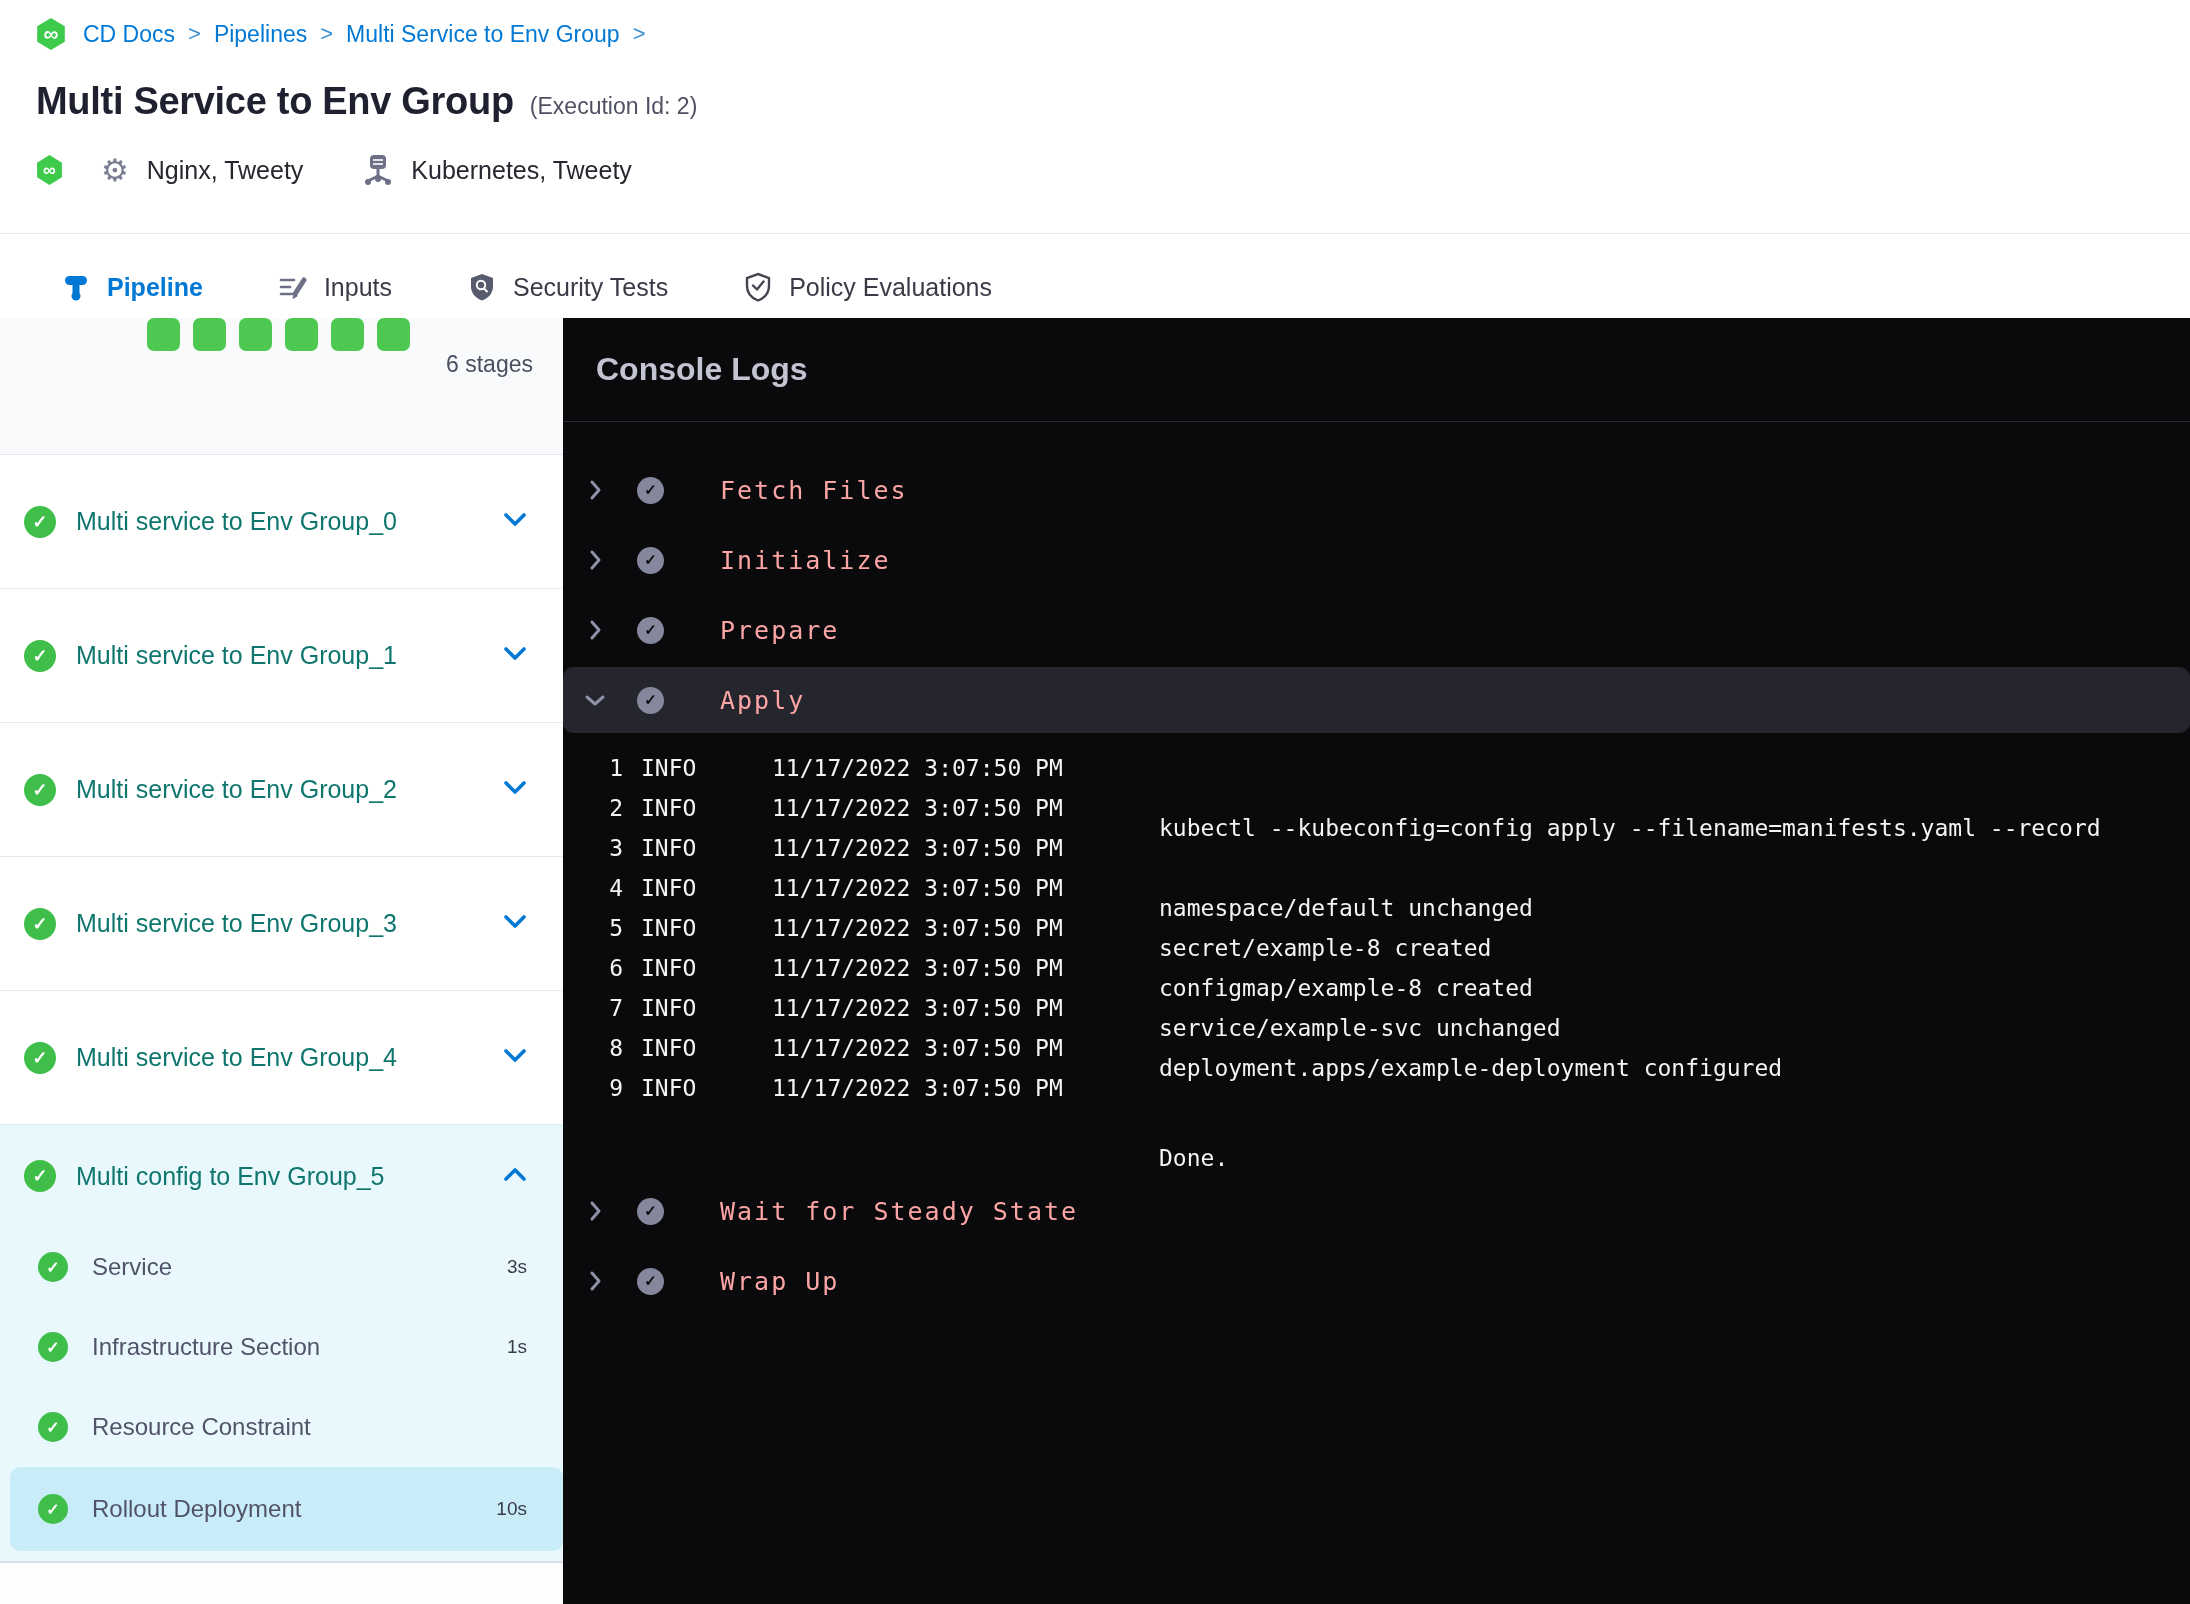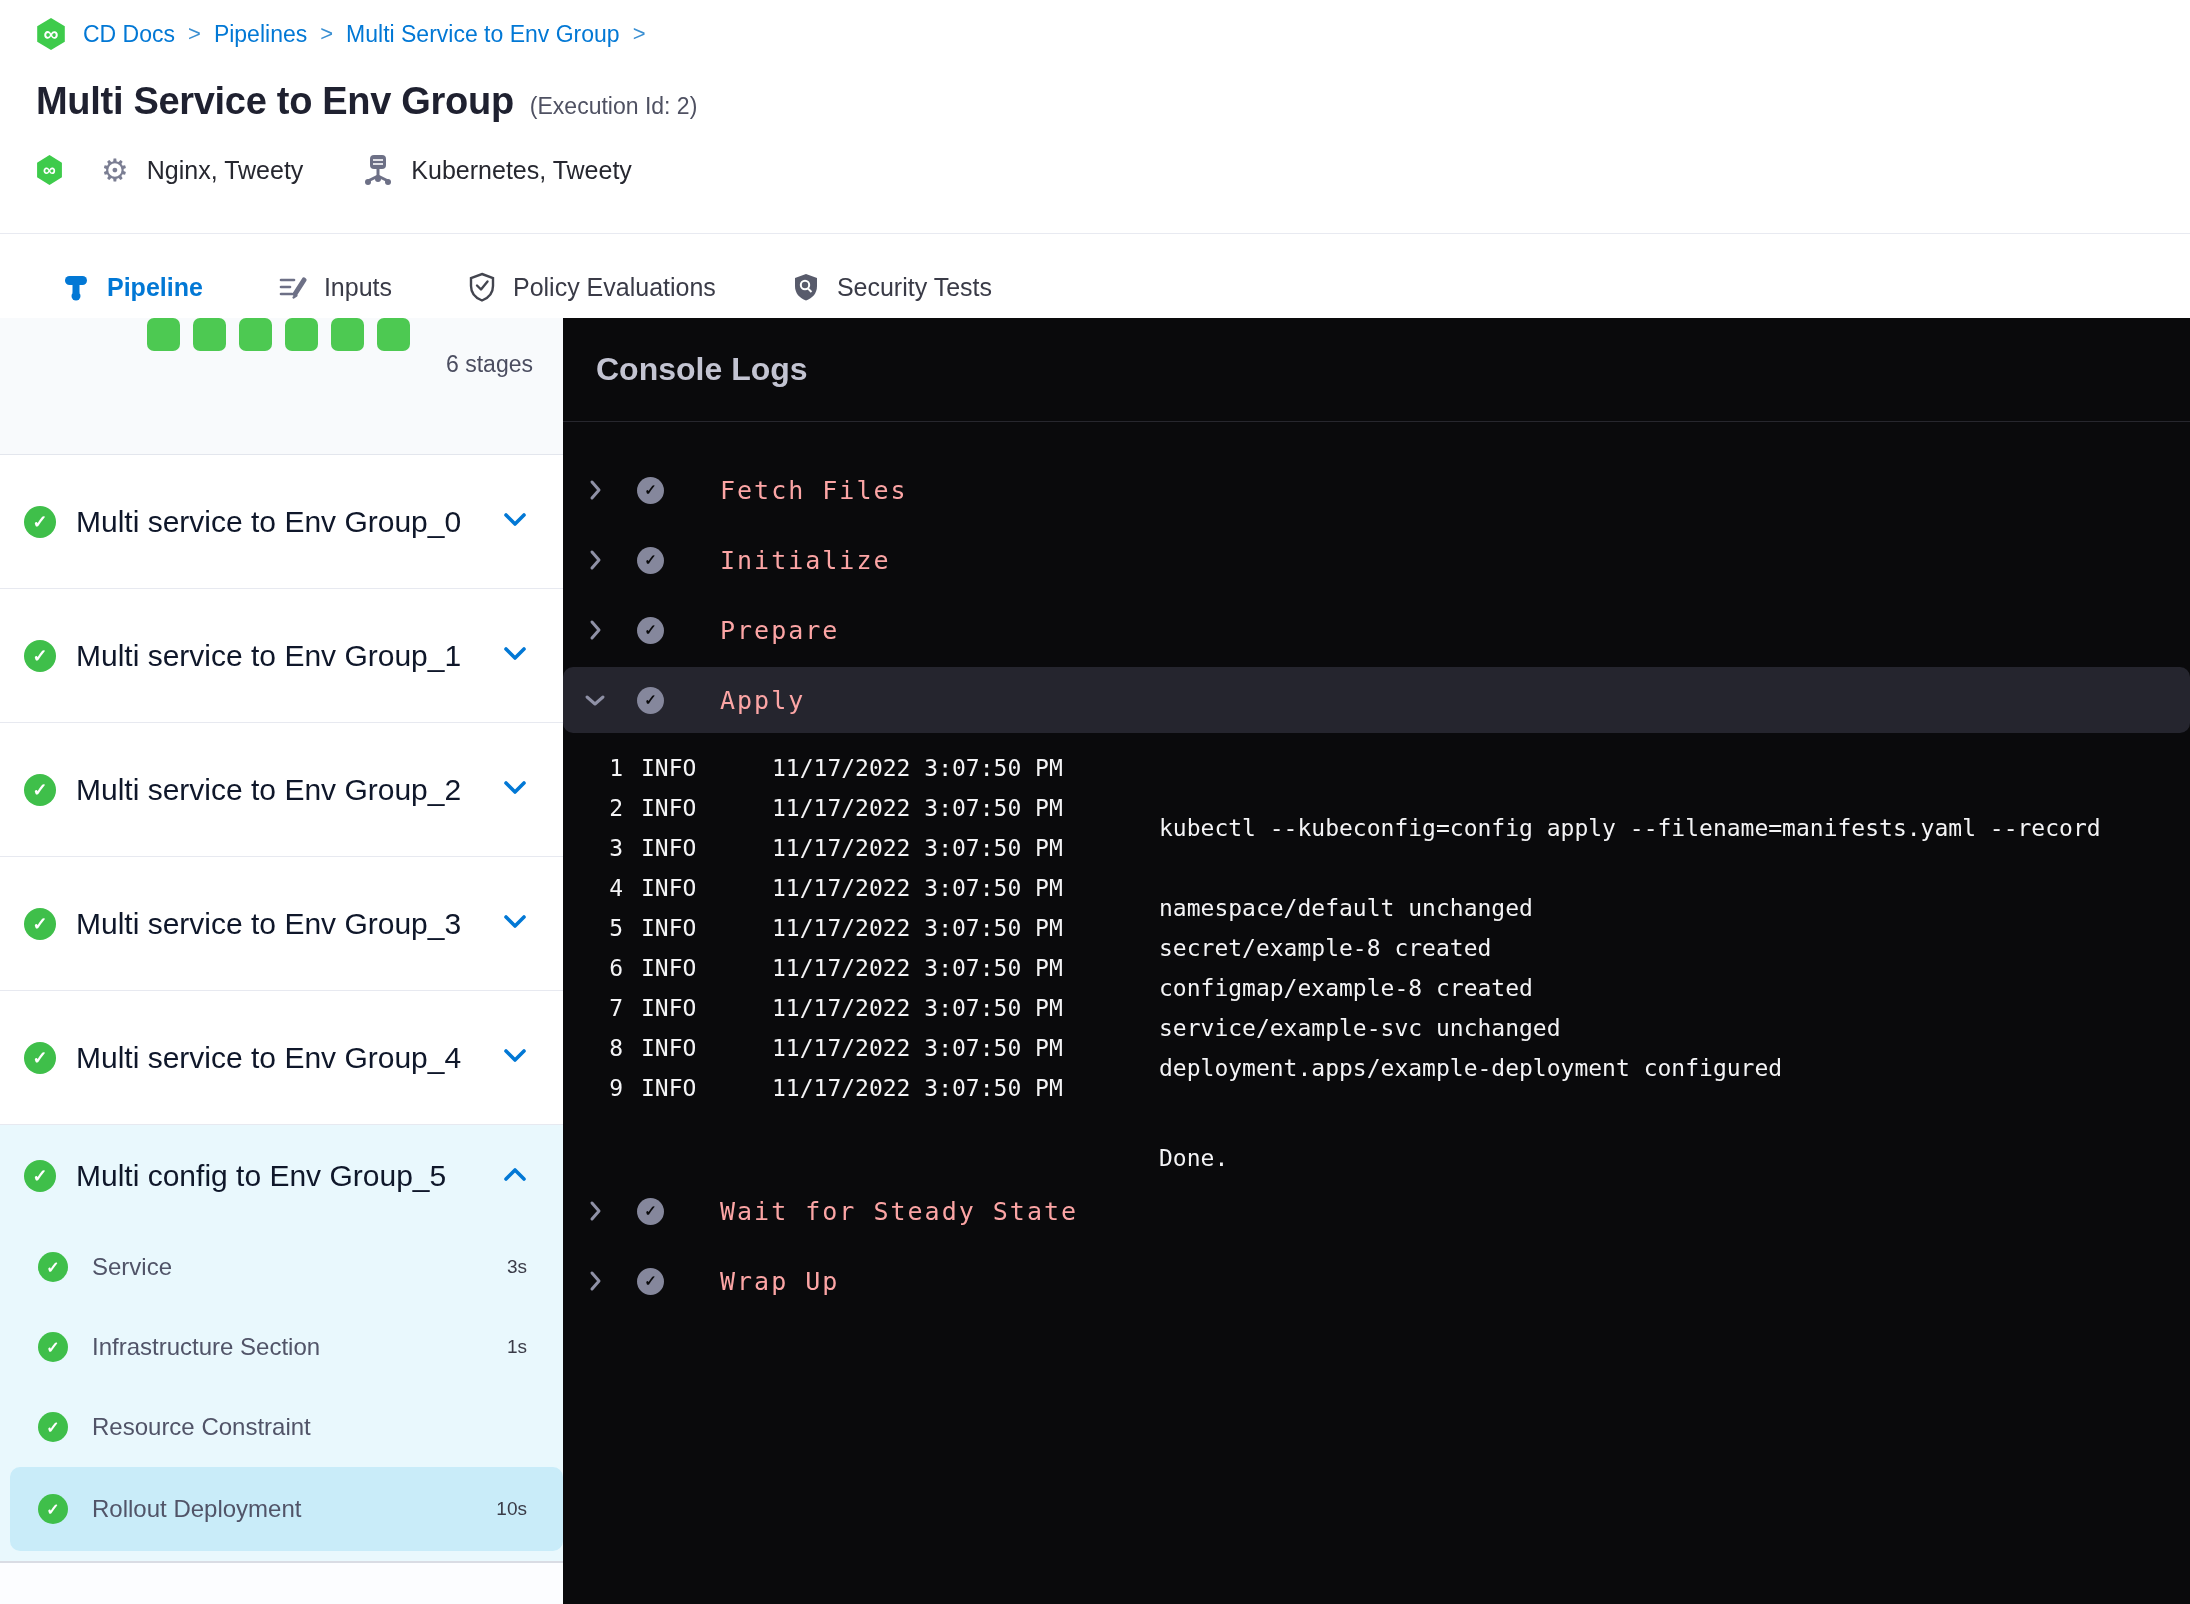--- a/index.html
+++ b/index.html
@@ -64,21 +64,21 @@
 
   .stage-row {
     height:134px; border-bottom:1px solid #e7e9f0; background:#fff;
     display:flex; align-items:center; padding:0 36px 0 24px; cursor:pointer;
   }
   .check-circle {
     flex:0 0 auto; width:32px; height:32px; border-radius:50%; background:#3fbf4a;
     color:#fff; display:flex; align-items:center; justify-content:center;
     font-size:18px; font-weight:bold;
   }
-  .stage-label { margin-left:20px; font-size:30px; color:#0f172a; flex:1; }
+  .stage-label { margin-left:20px; font-size:25px; color:#0f766e; flex:1; }
   .chev { flex:0 0 auto; color:#0278d5; }
 
   .stage-expanded { background:#e9f8fd; padding-bottom:10px; }
   .stage-expanded .stage-header {
     height:102px; display:flex; align-items:center; padding:0 36px 0 24px; cursor:pointer;
   }
   .substep {
     height:80px; display:flex; align-items:center; padding:0 36px 0 38px; cursor:pointer;
   }
   .substep .check-circle { width:30px; height:30px; font-size:16px; }
@@ -178,36 +178,36 @@
           <line x1="2" y1="14" x2="11" y2="14"></line>
           <line x1="2" y1="21" x2="13" y2="21"></line>
           <path d="M16 21 L25 7" stroke-width="5" stroke="#6d7086"></path>
           <path d="M14.5 24.5 L17.5 22.5" stroke-width="2.2"></path>
         </svg>
       </span>
       <span>Inputs</span>
     </div>
     <div class="tab">
       <span>
-        <svg class="icon-svg" width="28" height="30" viewBox="0 0 28 30" fill="none" stroke="#43454f" stroke-width="2.4">
-          <path d="M14 2 L25 6 V14 C25 21.5 20.5 26 14 28.5 C7.5 26 3 21.5 3 14 V6 Z"></path>
-          <polyline points="9,13.5 13,17.5 19.5,9.5" stroke-linecap="round" stroke-linejoin="round"></polyline>
-        </svg>
-      </span>
-      <span>Policy Evaluations</span>
-    </div>
-    <div class="tab">
-      <span>
         <svg class="icon-svg" width="28" height="30" viewBox="0 0 28 30">
           <path d="M14 2 L25 6 V14 C25 21.5 20.5 26 14 28.5 C7.5 26 3 21.5 3 14 V6 Z" fill="#585b6b"></path>
           <circle cx="13" cy="13" r="4.2" fill="none" stroke="#fff" stroke-width="2"></circle>
           <line x1="16" y1="16.5" x2="19.5" y2="20" stroke="#fff" stroke-width="2"></line>
         </svg>
       </span>
       <span>Security Tests</span>
+    </div>
+    <div class="tab">
+      <span>
+        <svg class="icon-svg" width="28" height="30" viewBox="0 0 28 30" fill="none" stroke="#43454f" stroke-width="2.4">
+          <path d="M14 2 L25 6 V14 C25 21.5 20.5 26 14 28.5 C7.5 26 3 21.5 3 14 V6 Z"></path>
+          <polyline points="9,13.5 13,17.5 19.5,9.5" stroke-linecap="round" stroke-linejoin="round"></polyline>
+        </svg>
+      </span>
+      <span>Policy Evaluations</span>
     </div>
   </nav>
 
   <div class="main">
 
     <aside class="sidebar">
       <div class="stages-summary">
         <div class="squares">
           <span class="square"></span>
           <span class="square"></span>

